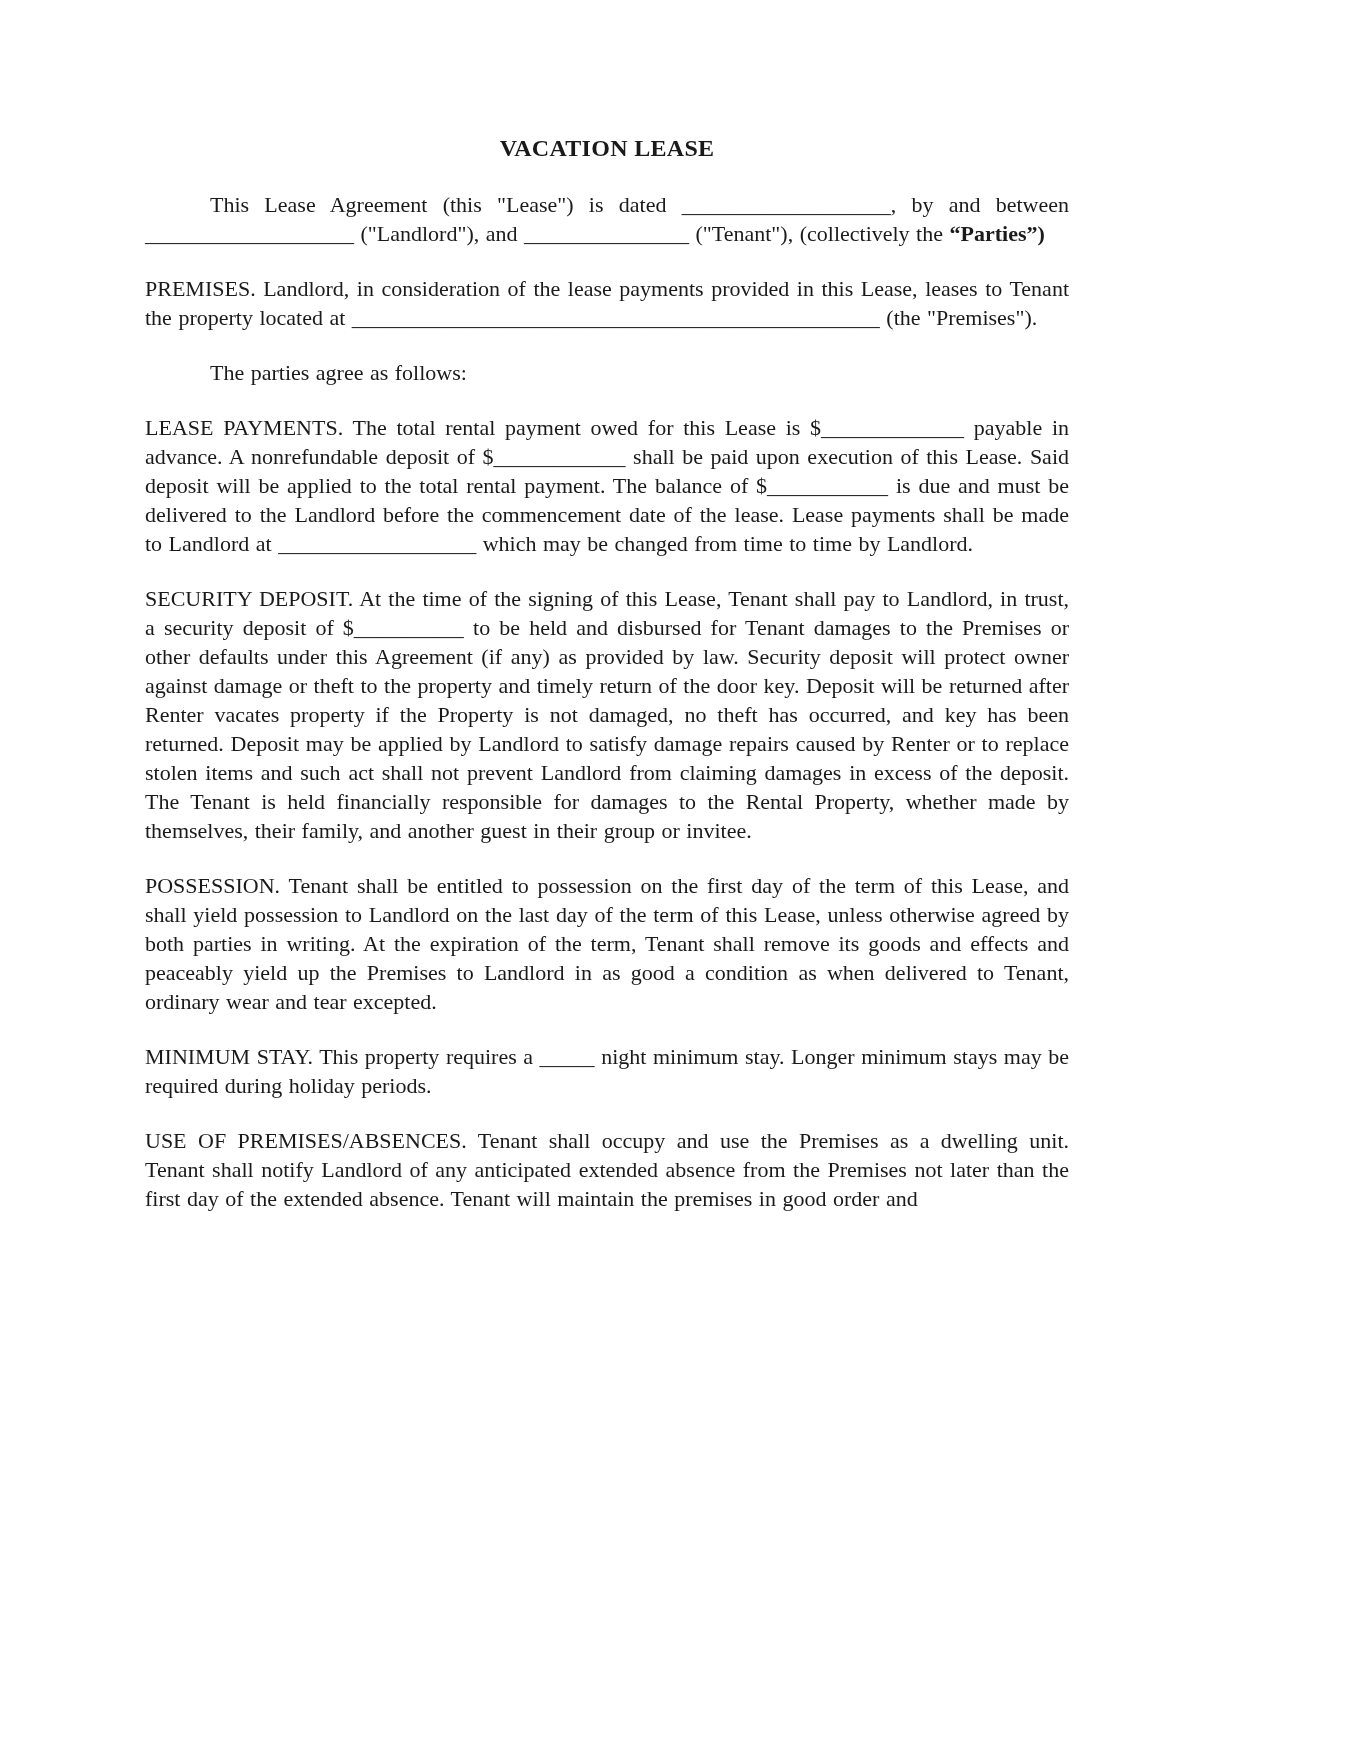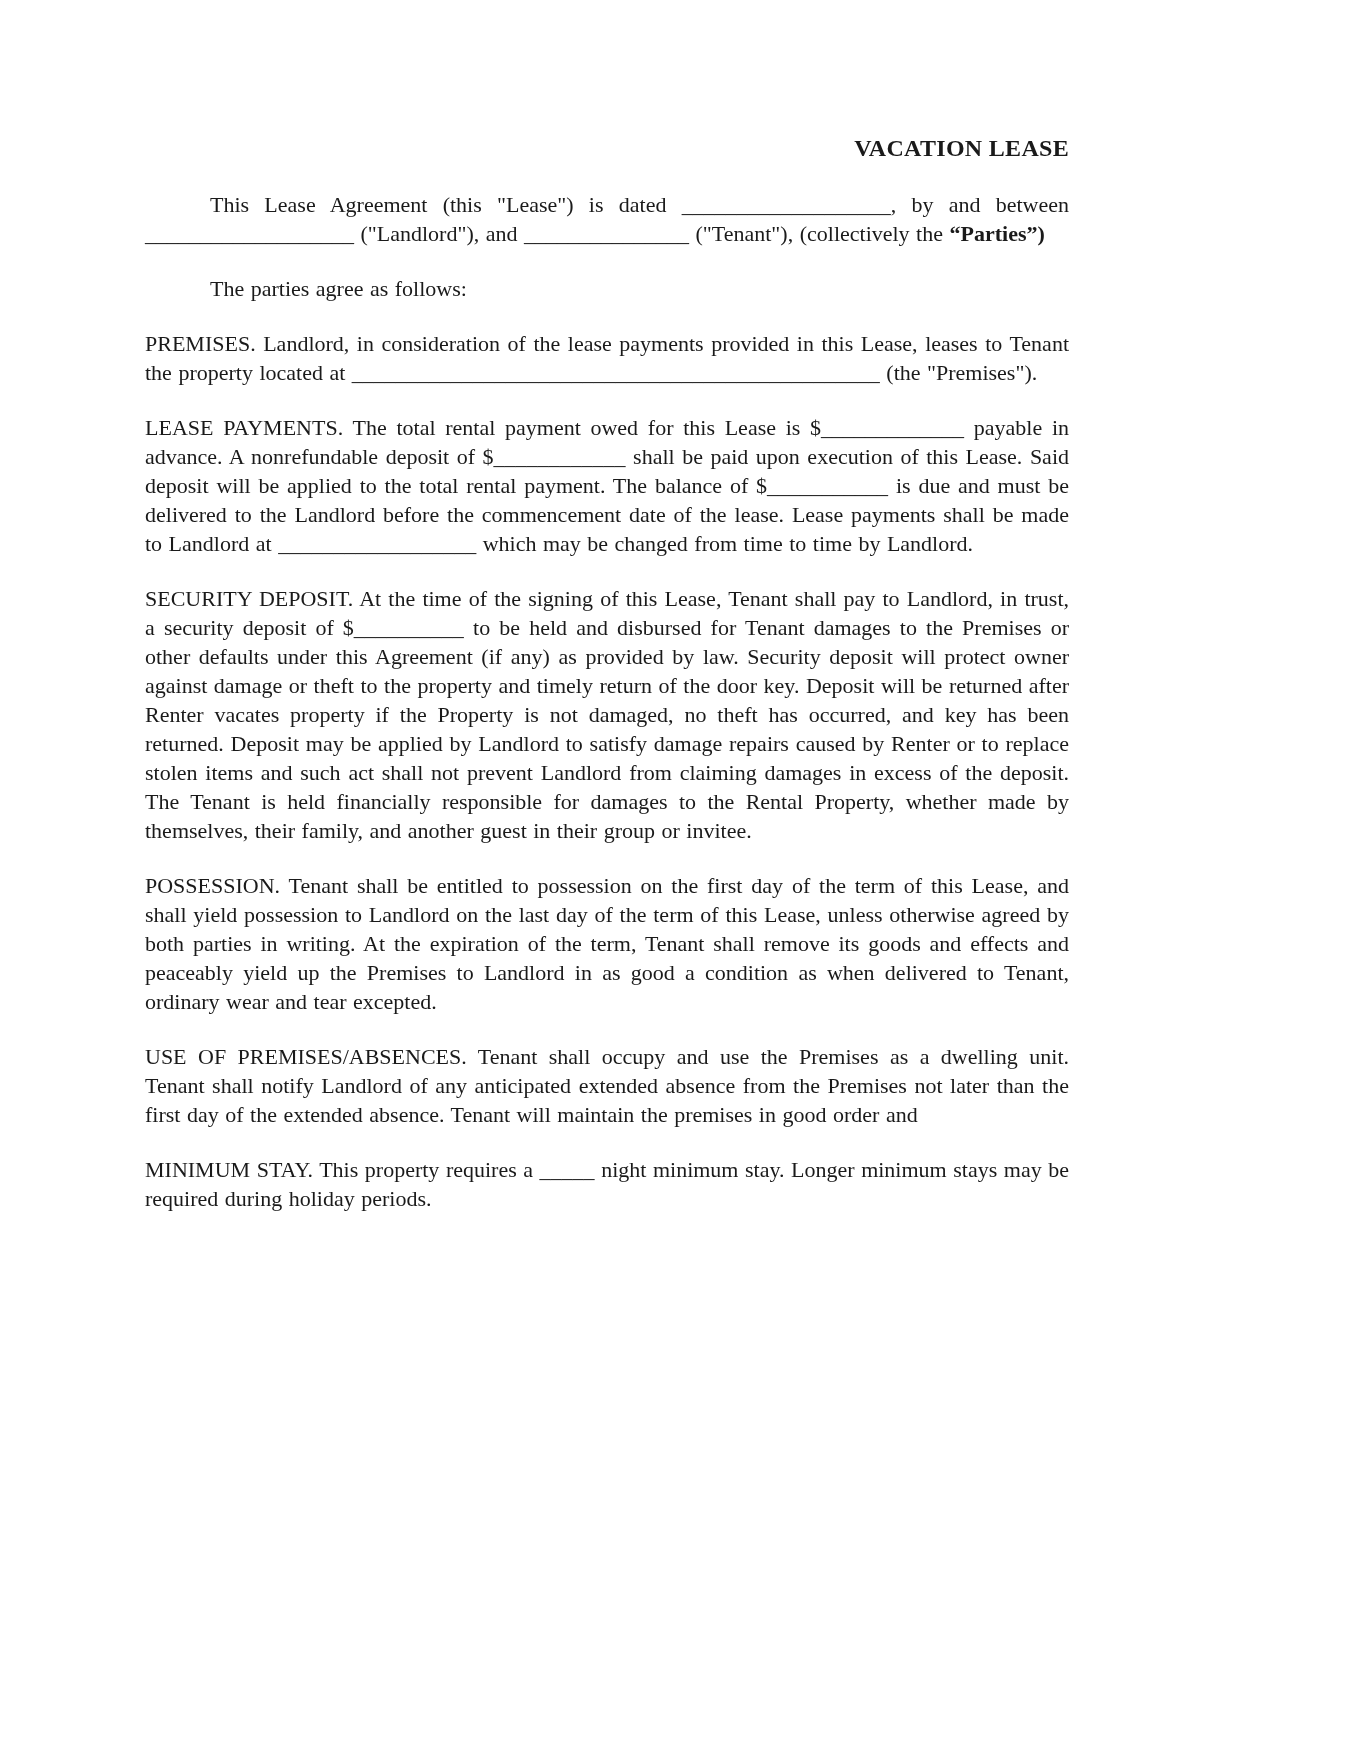--- a/index.html
+++ b/index.html
@@ -16,21 +16,21 @@
     font-family: "Liberation Serif", "DejaVu Serif", serif;
     color: #1a1a1a;
   }
   .content {
     position: absolute;
     left: 145px;
     top: 134px;
     width: 924px;
   }
   .doc-title {
-    text-align: right;
+    text-align: center;
     font-weight: bold;
     font-size: 24px;
     line-height: 29px;
     letter-spacing: 0.3px;
     margin: 0 0 27px 0;
   }
   .para {
     font-size: 22px;
     line-height: 29px;
     text-align: justify;
@@ -47,29 +47,29 @@
 </head>
 <body>
 
 <div class="page">
   <div class="content">
 
     <div class="doc-title">VACATION LEASE</div>
 
     <div class="para indent"><span>This Lease Agreement (this "Lease") is dated ___________________, by and between ___________________ ("Landlord"), and _______________ ("Tenant"), (collectively the </span><span class="bold">“Parties”)</span></div>
 
+    <div class="para">PREMISES. Landlord, in consideration of the lease payments provided in this Lease, leases to Tenant the property located at ________________________________________________ (the "Premises").</div>
+
     <div class="para indent">The parties agree as follows:</div>
-
-    <div class="para">PREMISES. Landlord, in consideration of the lease payments provided in this Lease, leases to Tenant the property located at ________________________________________________ (the "Premises").</div>
 
 
     <div class="para">LEASE PAYMENTS. The total rental payment owed for this Lease is $_____________ payable in advance. A nonrefundable deposit of $____________ shall be paid upon execution of this Lease. Said deposit will be applied to the total rental payment. The balance of $___________ is due and must be delivered to the Landlord before the commencement date of the lease. Lease payments shall be made to Landlord at __________________ which may be changed from time to time by Landlord.</div>
 
     <div class="para">SECURITY DEPOSIT. At the time of the signing of this Lease, Tenant shall pay to Landlord, in trust, a security deposit of $__________ to be held and disbursed for Tenant damages to the Premises or other defaults under this Agreement (if any) as provided by law. Security deposit will protect owner against damage or theft to the property and timely return of the door key. Deposit will be returned after Renter vacates property if the Property is not damaged, no theft has occurred, and key has been returned. Deposit may be applied by Landlord to satisfy damage repairs caused by Renter or to replace stolen items and such act shall not prevent Landlord from claiming damages in excess of the deposit. The Tenant is held financially responsible for damages to the Rental Property, whether made by themselves, their family, and another guest in their group or invitee.</div>
 
     <div class="para">POSSESSION. Tenant shall be entitled to possession on the first day of the term of this Lease, and shall yield possession to Landlord on the last day of the term of this Lease, unless otherwise agreed by both parties in writing. At the expiration of the term, Tenant shall remove its goods and effects and peaceably yield up the Premises to Landlord in as good a condition as when delivered to Tenant, ordinary wear and tear excepted.</div>
 
+    <div class="para">MINIMUM STAY. This property requires a _____ night minimum stay. Longer minimum stays may be required during holiday periods.</div>
+
     <div class="para">USE OF PREMISES/ABSENCES. Tenant shall occupy and use the Premises as a dwelling unit. Tenant shall notify Landlord of any anticipated extended absence from the Premises not later than the first day of the extended absence. Tenant will maintain the premises in good order and</div>
-
-    <div class="para">MINIMUM STAY. This property requires a _____ night minimum stay. Longer minimum stays may be required during holiday periods.</div>
 
   </div>
 </div>
 
 </body></html>

